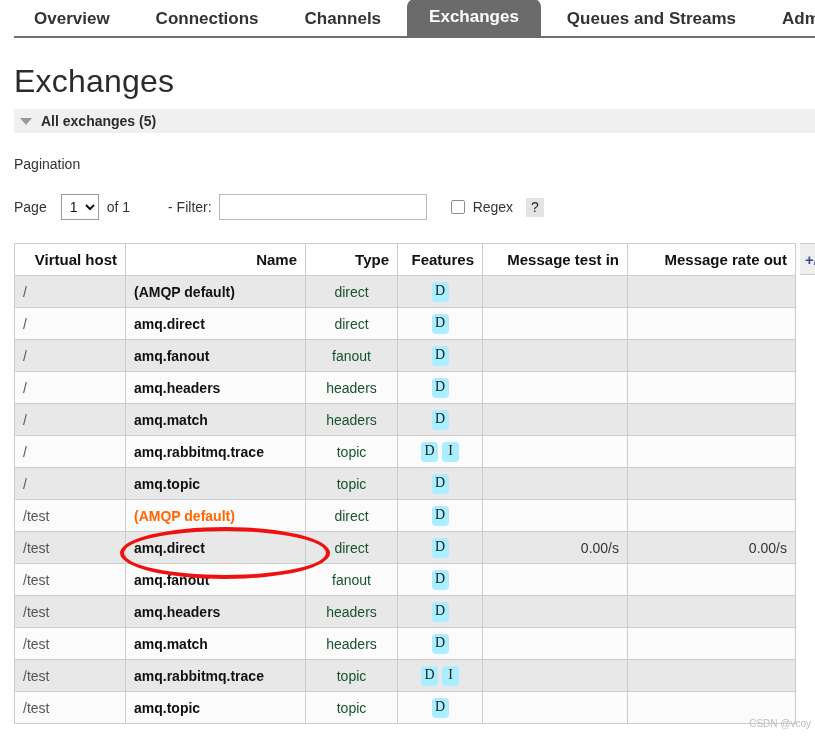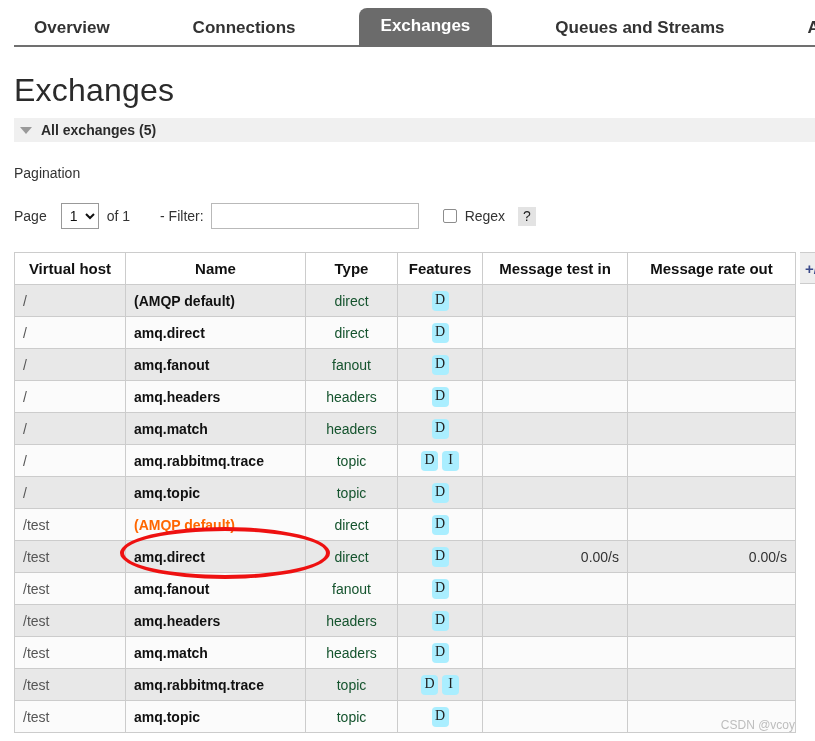--- a/index.html
+++ b/index.html
@@ -9,26 +9,25 @@
     overflow: hidden;
     background: #ffffff;
     font-family: "Liberation Sans", sans-serif;
     color: #111111;
   }
   #page { position: relative; width: 815px; height: 741px; overflow: hidden; }
 
   
   .navbar {
     position: relative;
-    height: 47px;
+    height: 38px;
     padding-left: 14px;
     display: flex;
     align-items: flex-end;
     white-space: nowrap;
-    gap: 37px;
   }
   .nav-underline {
     position: absolute;
     left: 14px; right: 0; bottom: 0;
     height: 2px;
     background: #707070;
   }
   .nav-tab {
     font-size: 17px;
     font-weight: bold;
@@ -90,21 +89,21 @@
   .pg-text { margin-right: 14px; }
   .pg-select {
     font-family: "Liberation Sans", sans-serif;
     font-size: 14px;
     padding: 3px 4px;
     border: 1px solid #999999;
     background: #ffffff;
     color: #111111;
     height: 26px;
   }
-  .pg-of { margin: 0 6px 0 8px; }
+  .pg-of { margin: 0 14px 0 8px; }
   .pg-filter-label { margin: 0 7px 0 24px; }
   .filter-input {
     width: 208px; height: 26px;
     border: 1px solid #b9b9b9;
     background: #ffffff;
     font-size: 14px;
     font-family: "Liberation Sans", sans-serif;
     padding: 2px 4px;
   }
   .regex-box {
@@ -138,21 +137,21 @@
     border: 1px solid #cccccc;
     padding: 0 8px;
     height: 32px;
     vertical-align: middle;
     overflow: hidden;
     white-space: nowrap;
   }
   table.ex-table th {
     background: #ffffff;
     font-weight: bold;
-    text-align: center;
+    text-align: right;
     color: #111111;
     font-size: 15px;
     border-top: 1px solid #cccccc;
     border-radius: 15px;
   }
   th.c-feat { font-weight: normal; font-size: 14px; }
   th.c-rin, th.c-rout { text-align: right; }
 
   td.c-vhost { color: #555555; }
   td.c-name  { font-weight: bold; color: #111111; }
@@ -214,36 +213,37 @@
     left: 502px; top: 532px;
     font-size: 25px;
     color: #ee1111;
     font-family: "DejaVu Sans", sans-serif;
     letter-spacing: 1px;
     z-index: 30;
     white-space: nowrap;
   }
   .watermark {
     position: absolute;
-    right: 20px; top: 718px;
-    font-size: 12px;
+    right: 4px; top: 718px;
+    font-size: 10px;
     color: #bdbdbd;
     z-index: 40;
     white-space: nowrap;
   }
 </style>
 </head>
 <body>
 
 <div id="page">
 
   <div class="navbar">
     <div class="nav-underline"></div>
     <div class="nav-tab">Overview</div>
     <div class="nav-tab">Connections</div>
+    <div class="nav-tab">Channels</div>
     <div class="nav-tab active" style="background: rgb(107, 107, 107);">Exchanges</div>
     <div class="nav-tab">Queues and Streams</div>
     <div class="nav-tab">Adm</div>
   </div>
 
   <div class="page-title">Exchanges</div>
 
   <div class="section-bar">
     <div class="tri-down"></div>
     <span class="section-bar-label">All exchanges (5)</span>

